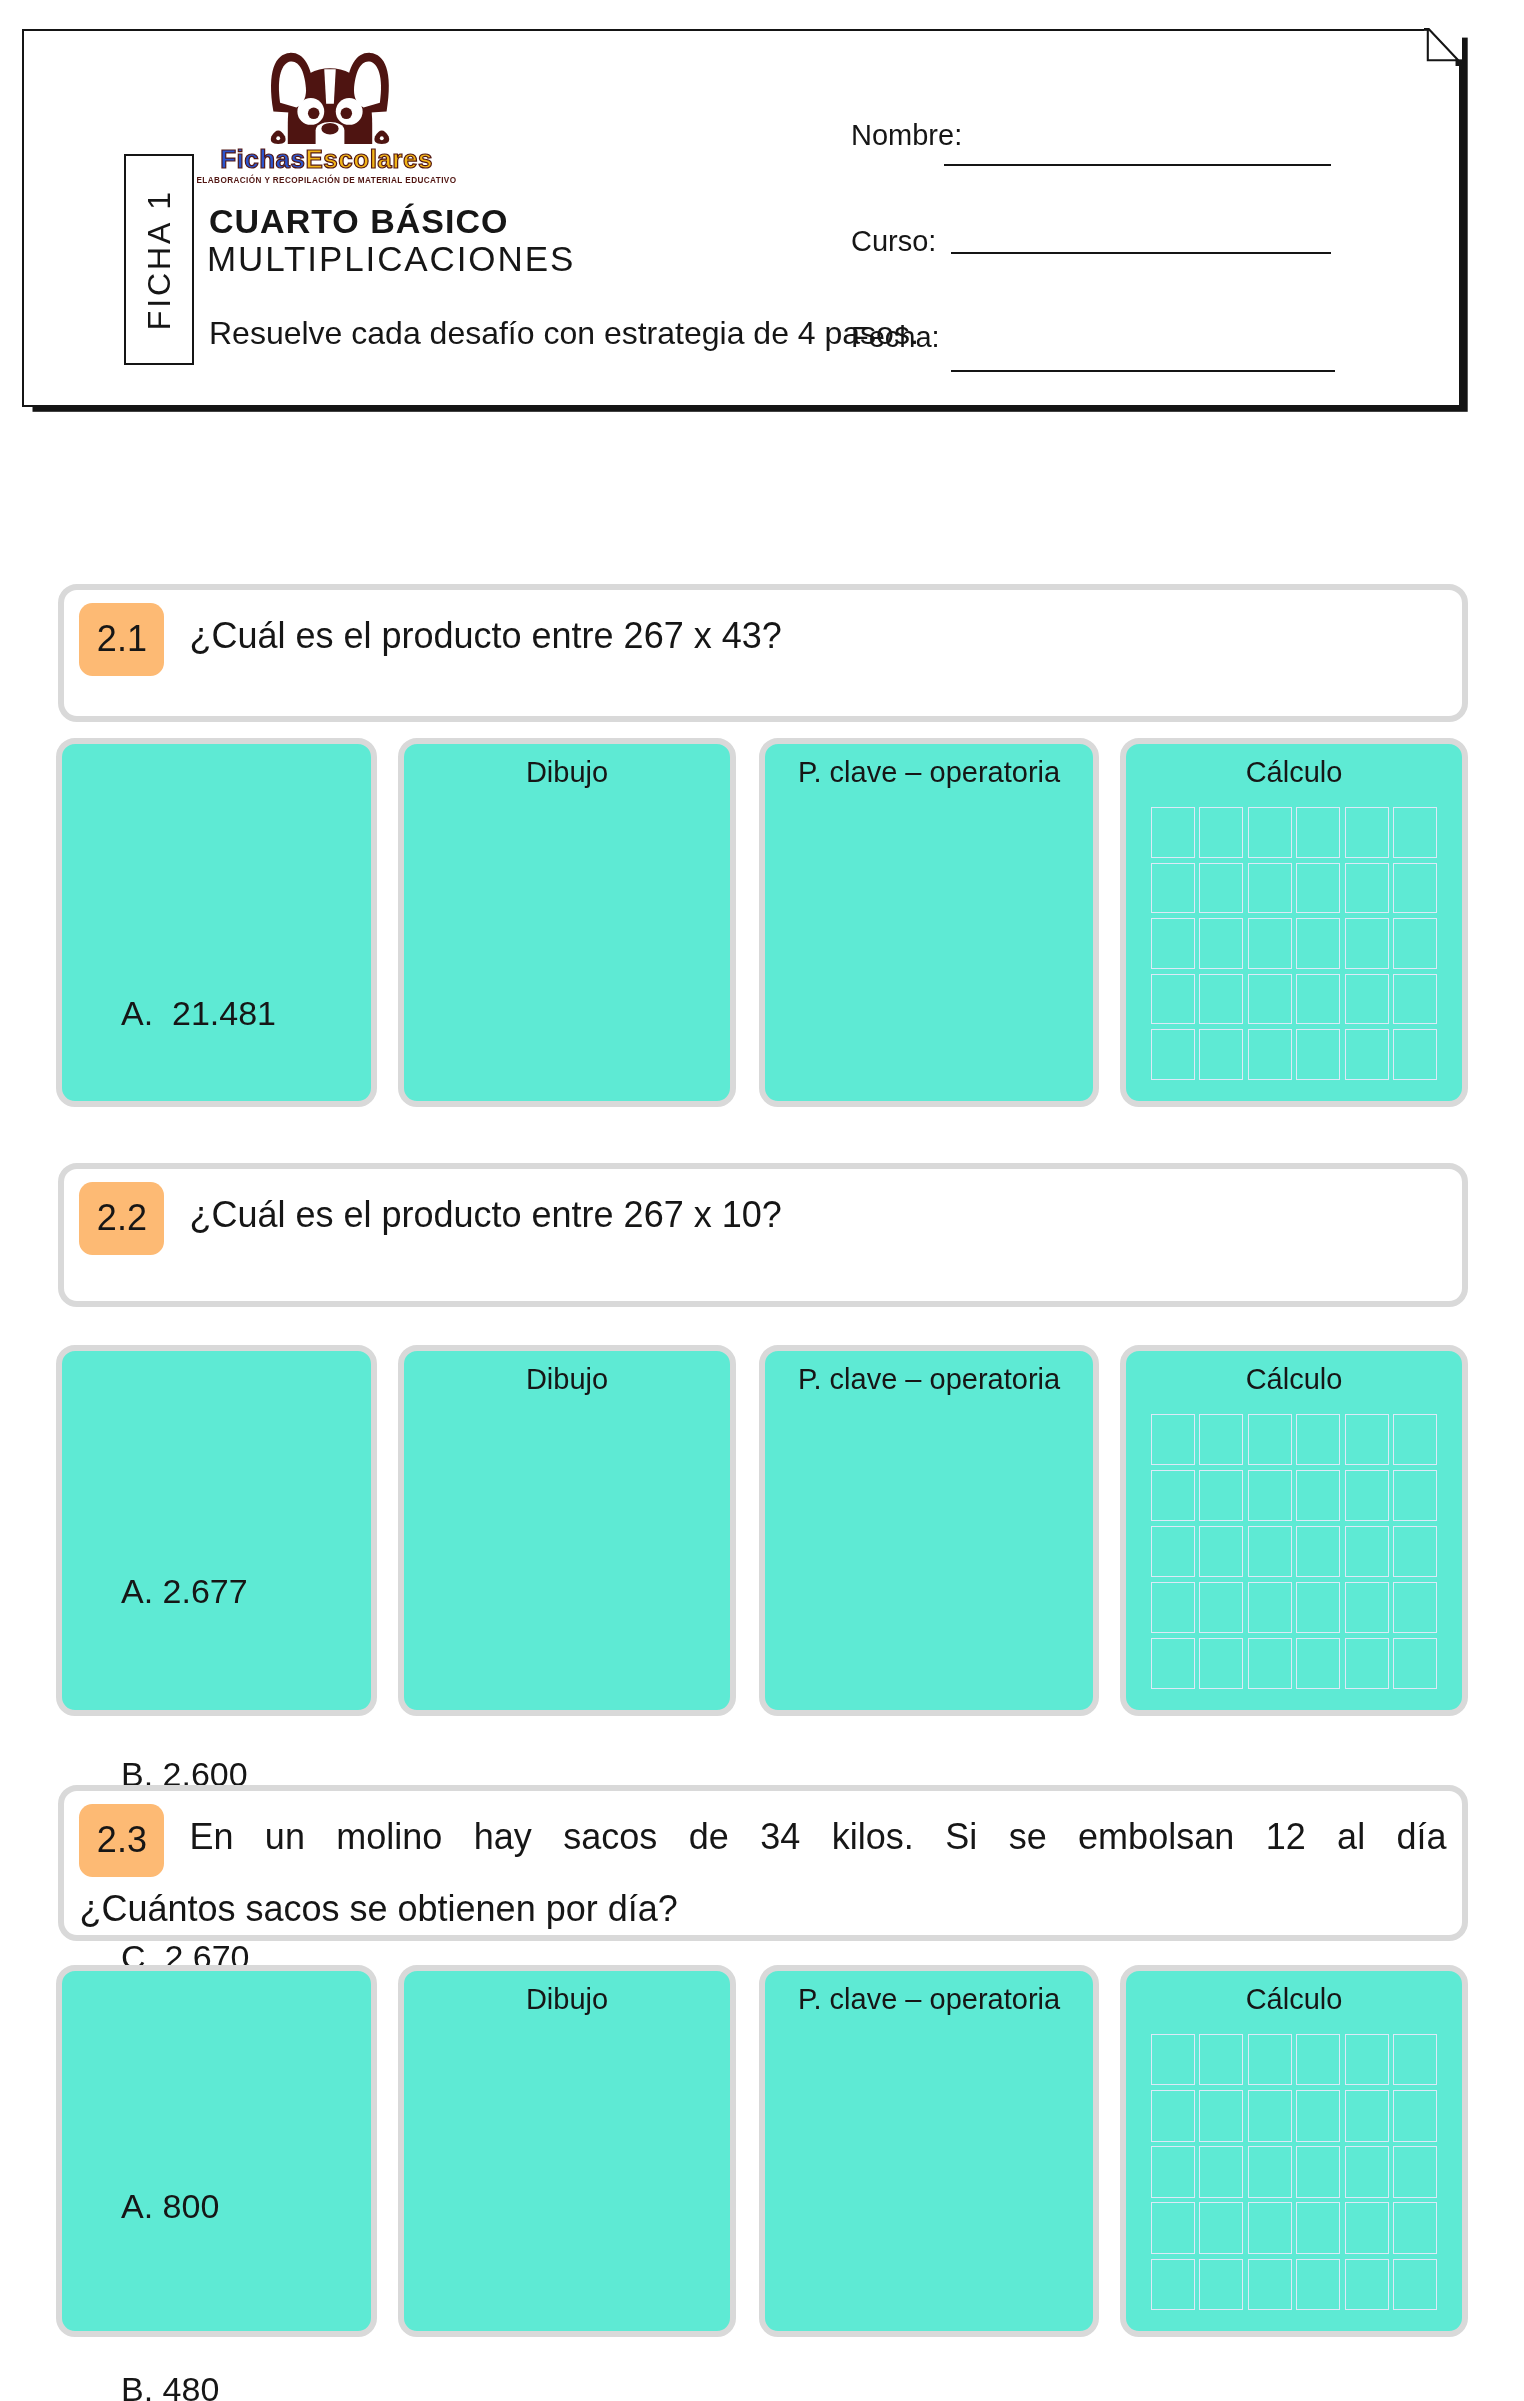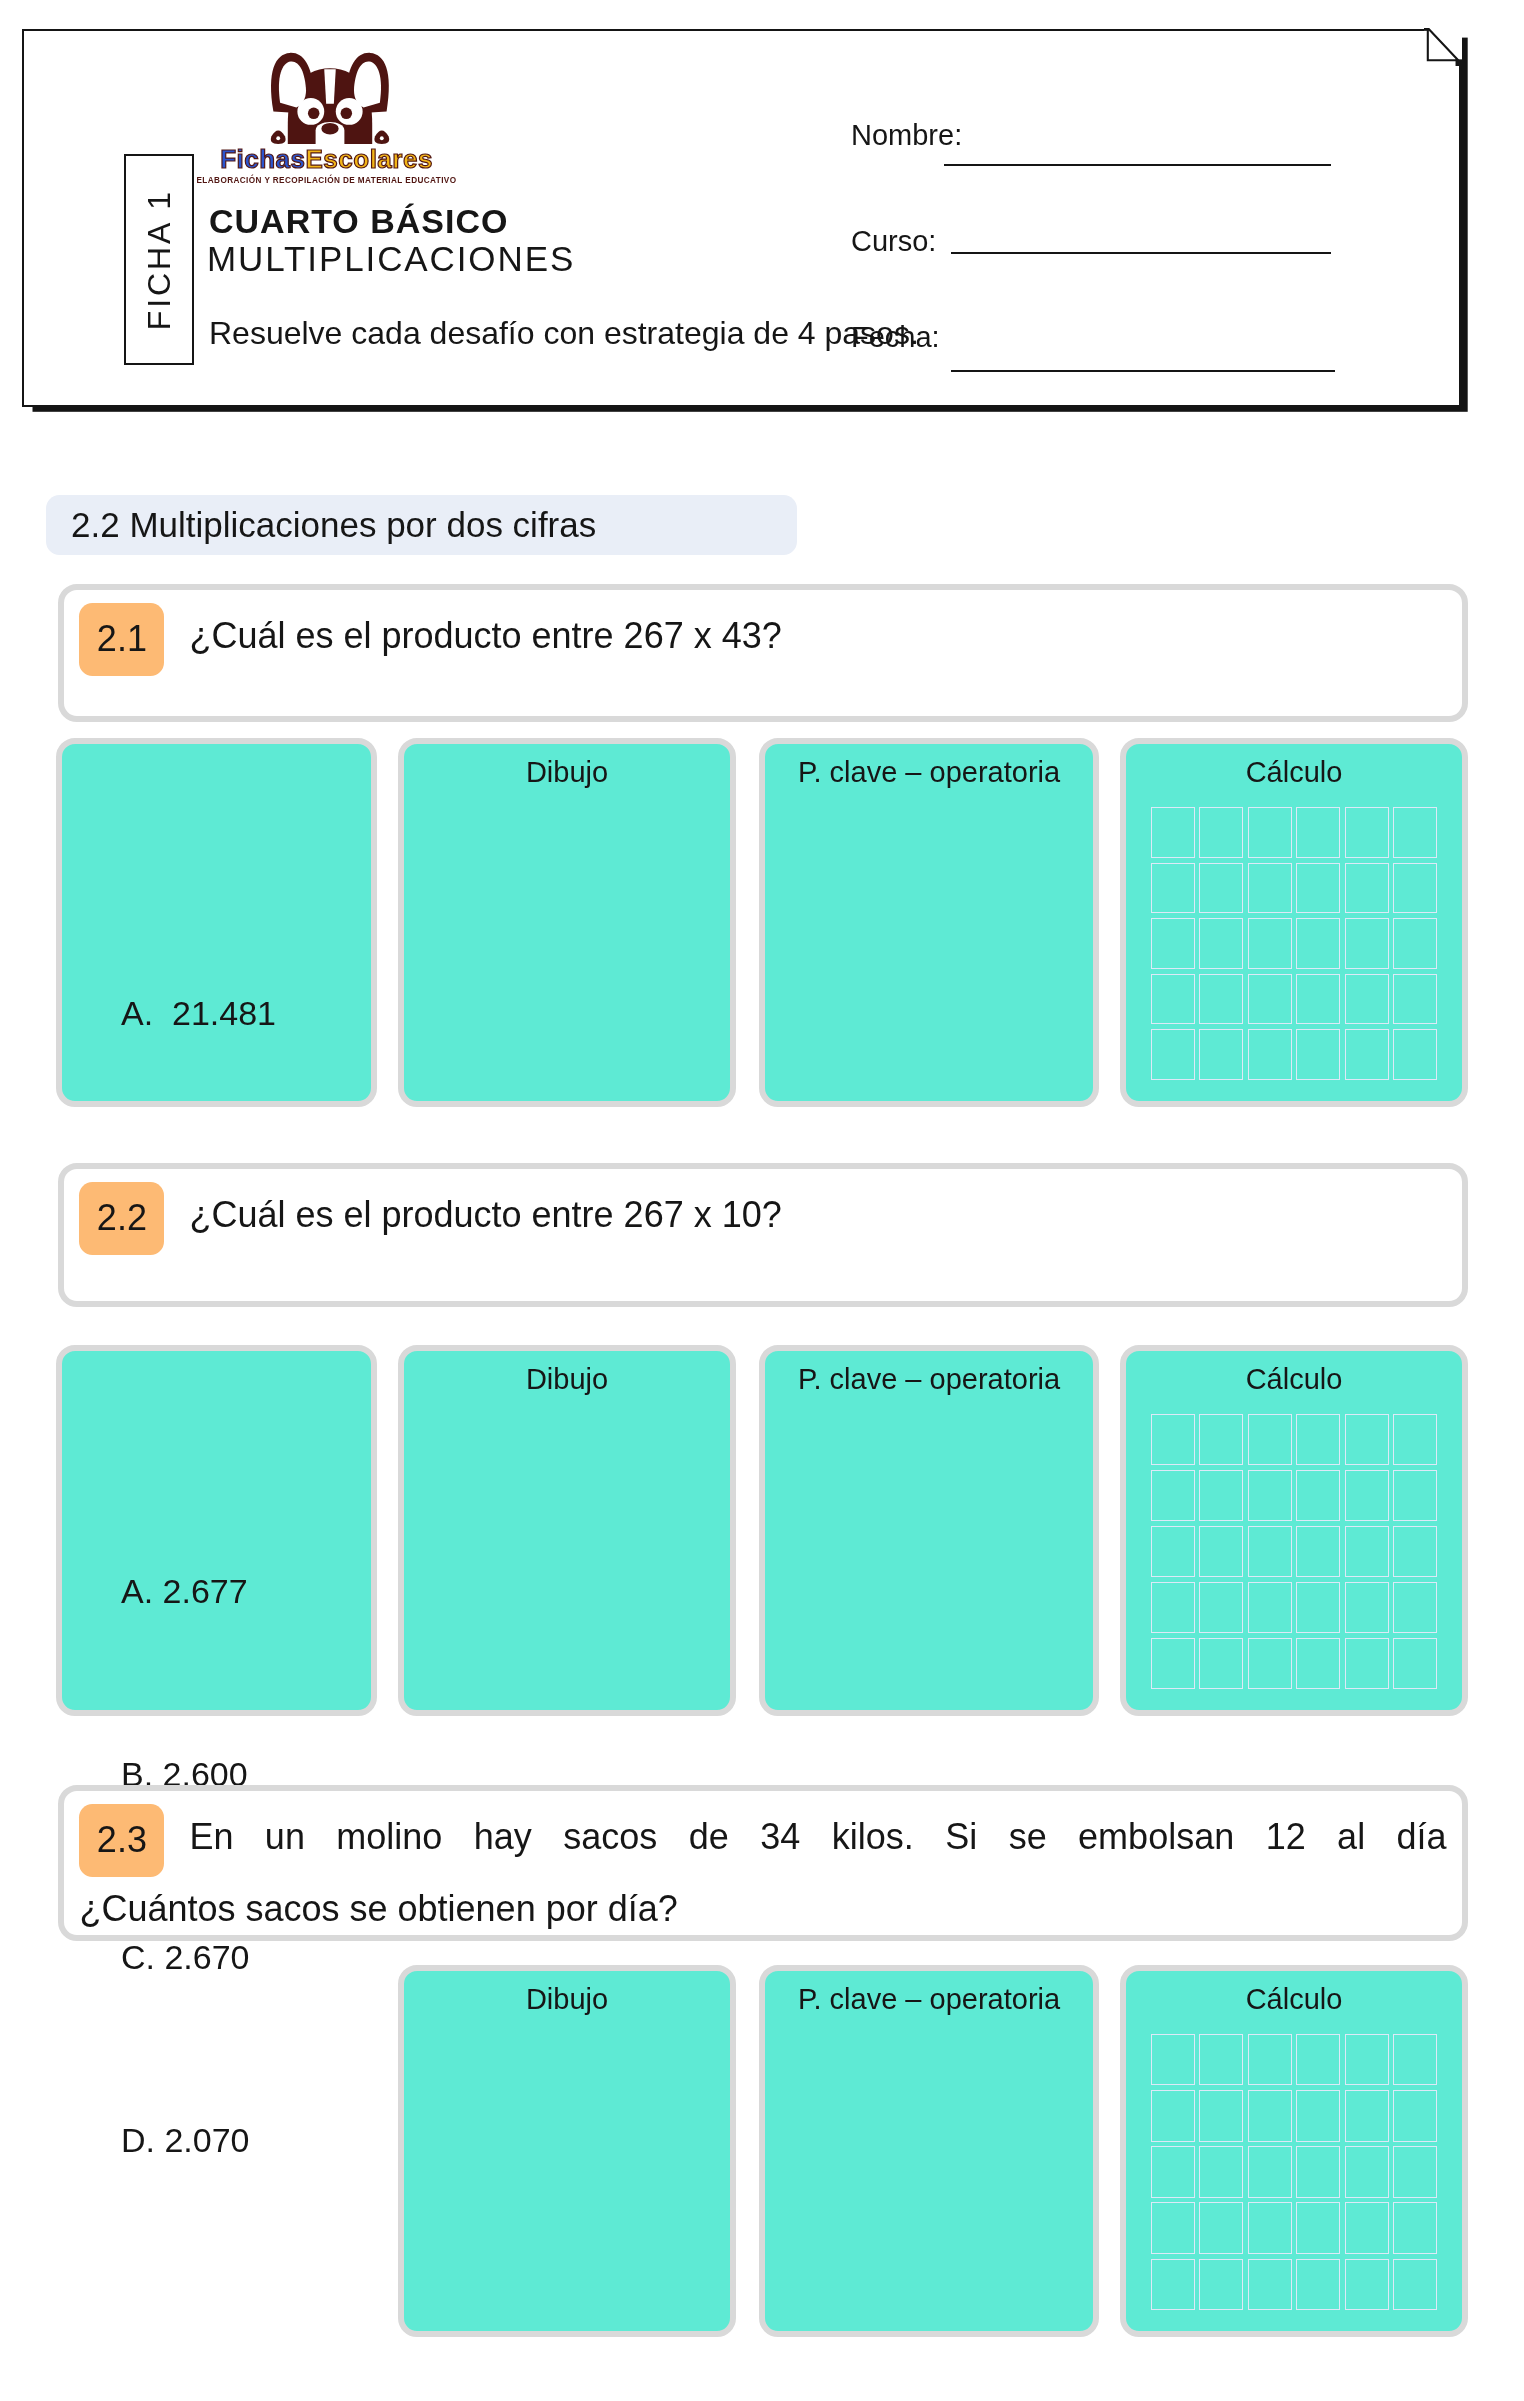--- a/index.html
+++ b/index.html
@@ -105,21 +105,20 @@
     <div class="fline l-fecha"></div>
 
     <svg class="fold" viewBox="0 0 40 40" xmlns="http://www.w3.org/2000/svg">
       <rect x="0" y="0" width="40" height="40" fill="#ffffff"></rect>
       <line x1="0" y1="1.5" x2="5" y2="1.5" stroke="#151515" stroke-width="3"></line>
       <polygon points="4,0 36,34 4,34" fill="#ffffff" stroke="#151515" stroke-width="2.2"></polygon>
       <rect x="33.2" y="33" width="6.8" height="7" fill="#151515"></rect>
     </svg>
   </div>
 
-  <div class="pill">2.2 Multiplicaciones por dos cifras</div>
 
   <div class="qbox q1">
     <div class="qrow">
       <div class="qbadge">2.1</div>
       <div class="qtext">¿Cuál es el producto entre 267 x 43?</div>
     </div>
   </div>
 
   <div class="abox r1 c1">
     <div class="opts">
@@ -229,20 +228,28 @@
   </div>
 
   <div class="qbox q3">
     <div class="qrow">
       <div class="qbadge">2.3</div>
       <div class="qtext-j">En un molino hay sacos de 34 kilos. Si se embolsan 12 al día</div>
     </div>
     <div class="qline2">¿Cuántos sacos se obtienen por día?</div>
   </div>
 
+  <div class="abox r3 c1">
+    <div class="opts">
+      <div>A. 800</div>
+      <div>B. 480</div>
+      
+      
+    </div>
+  </div>
   <div class="abox r3 c2">
     <div class="bhead">Dibujo</div>
   </div>
   <div class="abox r3 c3">
     <div class="bhead">P. clave – operatoria</div>
   </div>
   <div class="abox r3 c4">
     <div class="bhead">Cálculo</div>
     <div class="calc-grid">
         <div class="calc-cell"></div>

